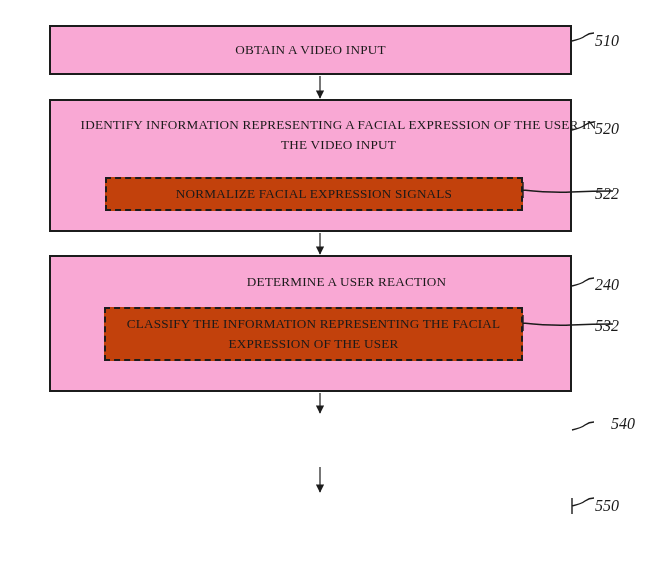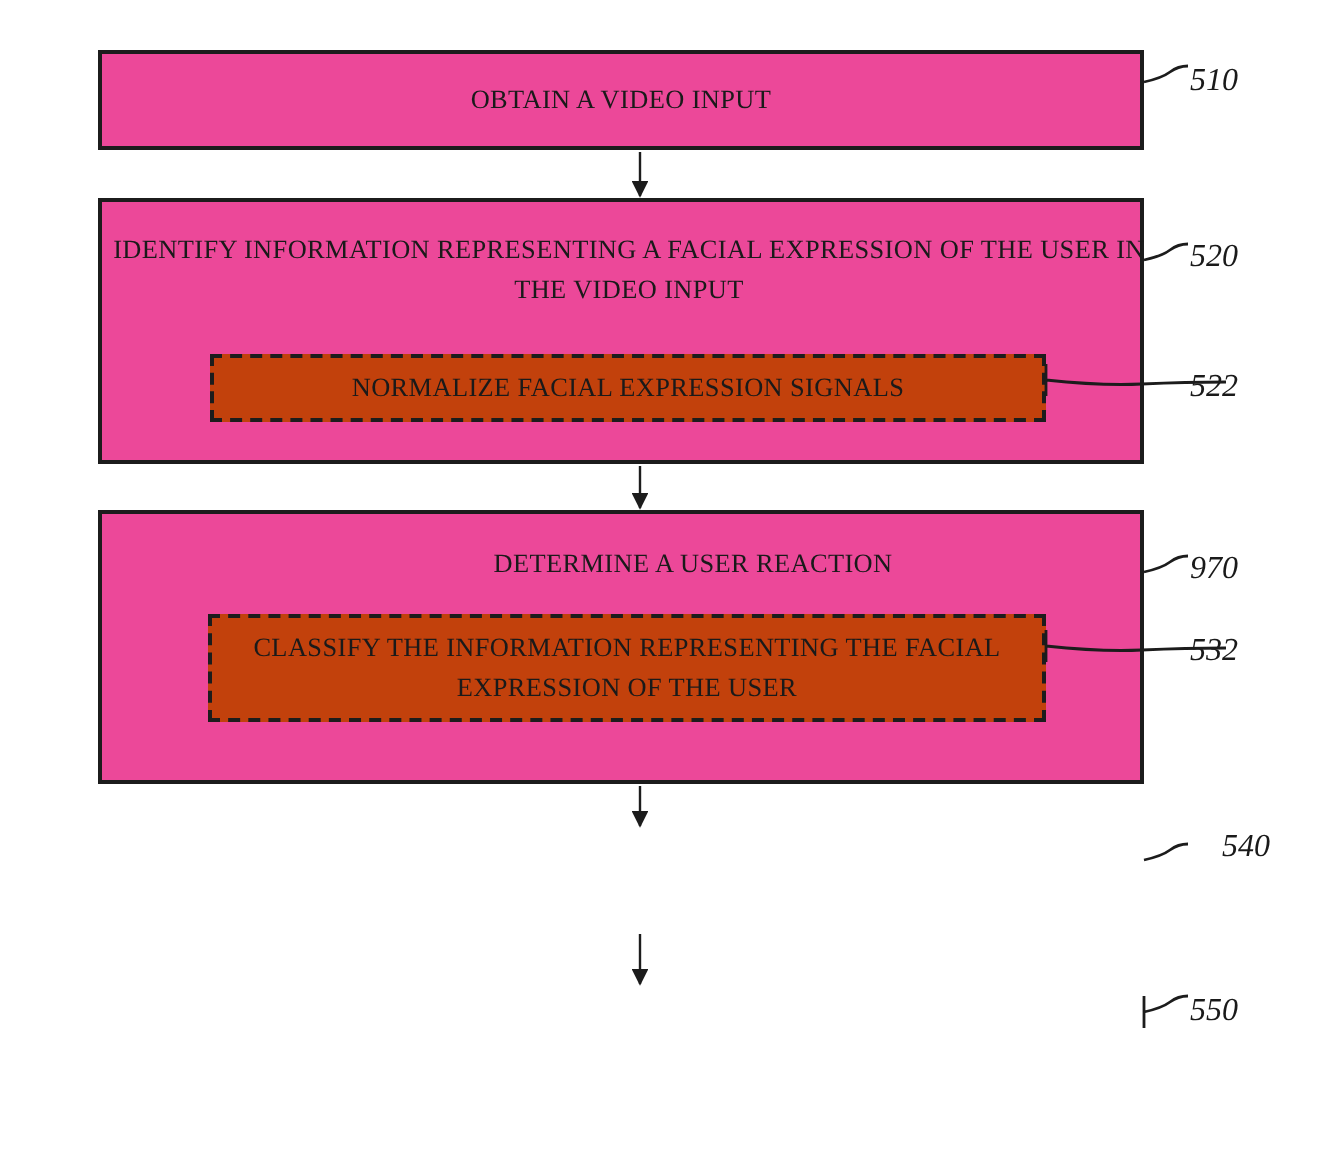--- a/index.html
+++ b/index.html
@@ -25,21 +25,21 @@
   }
 
   
   .box {
     position: absolute;
     box-sizing: border-box;
     display: flex;
     align-items: center;
     justify-content: center;
     text-align: center;
-    background: #ec4899;
+    background: #f9a8d4;
   }
   .box.solid {
     border: 2.5px solid #1c1c1c;
   }
   .box.dashed-outer {
     border: 2.5px dashed #1c1c1c;
   }
   .box-label {
     display: block;
     width: 86%;
@@ -107,35 +107,35 @@
 <body>
 
 <div id="figure">
 
   <div class="box solid" style="left:49px; top:25px; width:523px; height:50px;">
     <span class="box-label">OBTAIN A VIDEO INPUT</span>
   </div>
   <span class="ref-num" style="left:595px; top:32px;">510</span>
 
   <div class="box solid stack" style="left:49px; top:99px; width:523px; height:133px;">
-    <span class="box-title" style="padding:14px 20px 0 4px;">IDENTIFY INFORMATION REPRESENTING A FACIAL EXPRESSION OF THE USER IN THE VIDEO INPUT</span>
+    <span class="box-title" style="padding:14px 20px 0 28px;">IDENTIFY INFORMATION REPRESENTING A FACIAL EXPRESSION OF THE USER IN THE VIDEO INPUT</span>
   </div>
   <div class="subbox" style="left:105px; top:177px; width:418px; height:34px;">
     <span class="subbox-label">NORMALIZE FACIAL EXPRESSION SIGNALS</span>
   </div>
   <span class="ref-num" style="left:595px; top:120px;text-align:center;">520</span>
   <span class="ref-num" style="left:595px; top:185px;">522</span>
 
   <div class="box solid stack" style="left:49px; top:255px; width:523px; height:137px;">
     <span class="box-title" style="padding:15px 20px 0 36px;">DETERMINE A USER REACTION</span>
   </div>
   <div class="subbox" style="left:104px; top:307px; width:419px; height:54px;">
     <span class="subbox-label">CLASSIFY THE INFORMATION REPRESENTING THE FACIAL EXPRESSION OF THE USER</span>
   </div>
-  <span class="ref-num" style="left:595px; top:276px;">970</span>
+  <span class="ref-num" style="left:595px; top:276px;">240</span>
   <span class="ref-num" style="left:595px; top:317px;">532</span>
 
   <span class="ref-num" style="left:595px; top:415px;margin-left:16px;">540</span>
 
   <span class="ref-num" style="left:595px; top:497px;">550</span>
 
   <svg id="overlay" viewBox="0 0 660 576" xmlns="http://www.w3.org/2000/svg">
     <defs>
       <marker id="arrowhead" viewBox="0 0 10 10" refX="9" refY="5" markerWidth="7" markerHeight="7" orient="auto-start-reverse">
         <path d="M 0 0 L 10 5 L 0 10 z" fill="#1c1c1c"></path>

